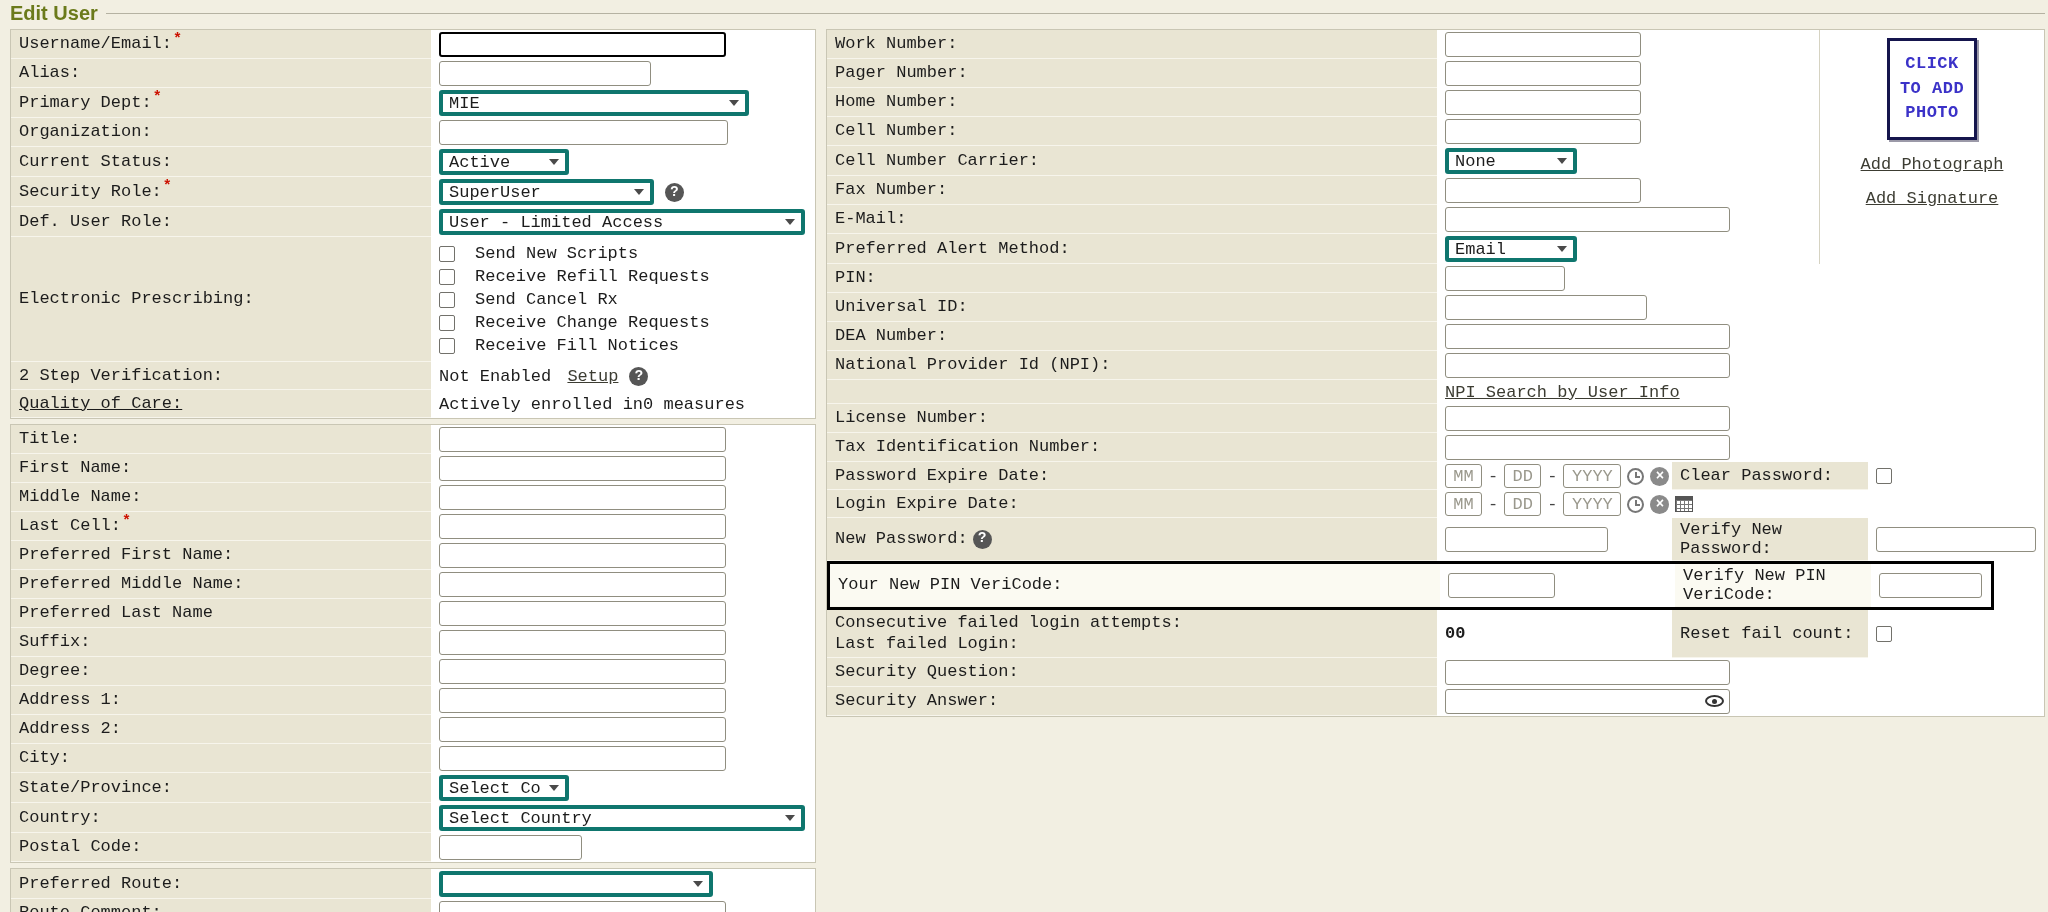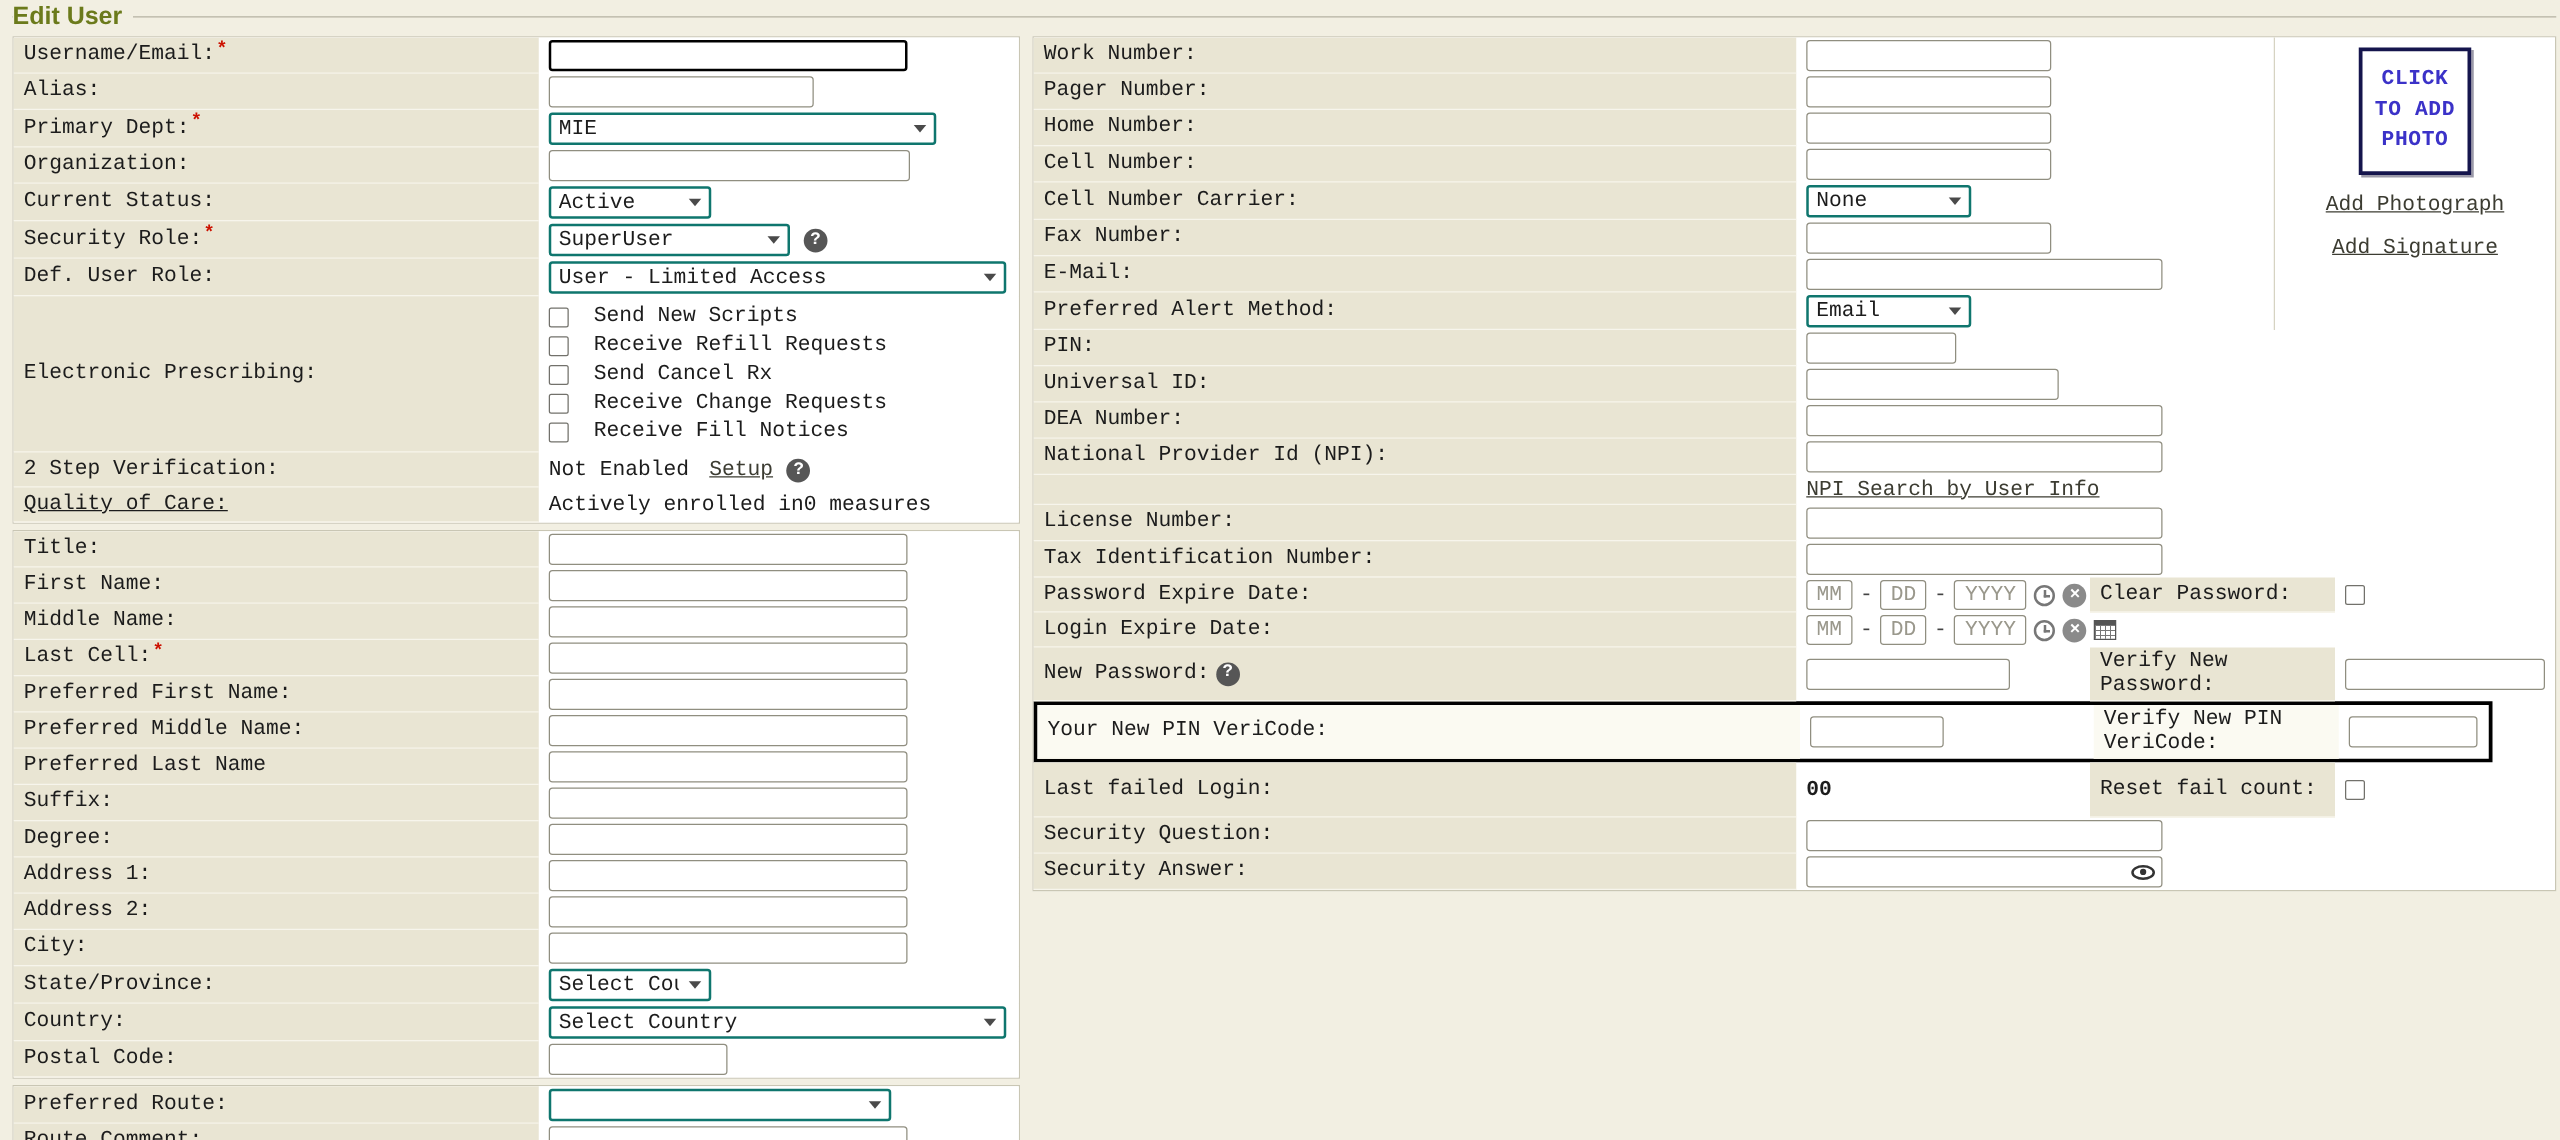--- a/index.html
+++ b/index.html
@@ -45,21 +45,21 @@
   .u{text-decoration:underline;cursor:pointer;}
   
   .inp{height:25px;border:1px solid #908e80;border-radius:3px;background:#fff;padding:0 5px;
        font:inherit;color:#14532d;outline:none;}
   .inp.focus{border:2px solid #000;}
   .inp.has-eye{padding-right:26px;}
   .inp-wrap{position:relative;display:inline-flex;align-items:center;}
   ::placeholder{color:#9a988c;}
   .dinp{height:24px;padding:0 2px;text-align:center;}
   .dash{color:#444;}
-  .sel{height:26px;border:2px solid #0f766e;border-radius:3px;background:#fff;display:inline-flex;
+  .sel{height:26px;border:4px solid #0f766e;border-radius:3px;background:#fff;display:inline-flex;
        align-items:center;justify-content:space-between;padding:0 6px;cursor:pointer;}
   .sel-val{white-space:nowrap;overflow:hidden;}
   .chev{width:0;height:0;border-left:5px solid transparent;border-right:5px solid transparent;
         border-top:6px solid #4a4a4a;margin-left:8px;flex-shrink:0;}
   .cb{width:16px;height:16px;border:1px solid #72716b;border-radius:2px;background:#fff;flex-shrink:0;cursor:pointer;}
   .cb-group{display:flex;flex-direction:column;padding:3px 0;}
   .cbrow{display:flex;align-items:center;gap:20px;min-height:23px;}
   .help{width:19px;height:19px;border-radius:50%;background:#565656;color:#fff;font-size:14px;font-weight:bold;
         display:inline-flex;align-items:center;justify-content:center;margin-left:5px;cursor:pointer;flex-shrink:0;}
   .clk{width:17px;height:17px;border:2px solid #777;border-radius:50%;position:relative;cursor:pointer;flex-shrink:0;}
@@ -157,21 +157,21 @@
             </div>
           </div>
           <div class="row">
             <div class="lbl">
               <span class="lab-line">
                 <span>Security Role:</span>
                 <span class="req">*</span>
               </span>
             </div>
             <div class="fld">
-              <span class="sel" style="width: 193px;">
+              <span class="sel" style="width: 215px;">
                 <span class="sel-val">SuperUser</span>
                 <span class="chev"></span>
               </span>
               <span class="help">?</span>
             </div>
           </div>
           <div class="row">
             <div class="lbl">
               <span class="lab-line">
                 <span>Def. User Role:</span>
@@ -725,20 +725,23 @@
               <span>Verify New PIN VeriCode:</span>
             </div>
             <div class="fld fld2">
               <span class="inp-wrap">
                 <input class="inp" type="text" style="width: 103px;">
               </span>
             </div>
           </div>
           <div class="row tall">
             <div class="lbl">
+              <span class="lab-line">
+                <span>Consecutive failed login attempts:</span>
+              </span>
               <span class="lab-line">Last failed Login:</span>
             </div>
             <div class="fld fld1">
               <b class="val">00</b>
             </div>
             <div class="lbl2">
               <span>Reset fail count:</span>
             </div>
             <div class="fld fld2">
               <span class="cb"></span>

